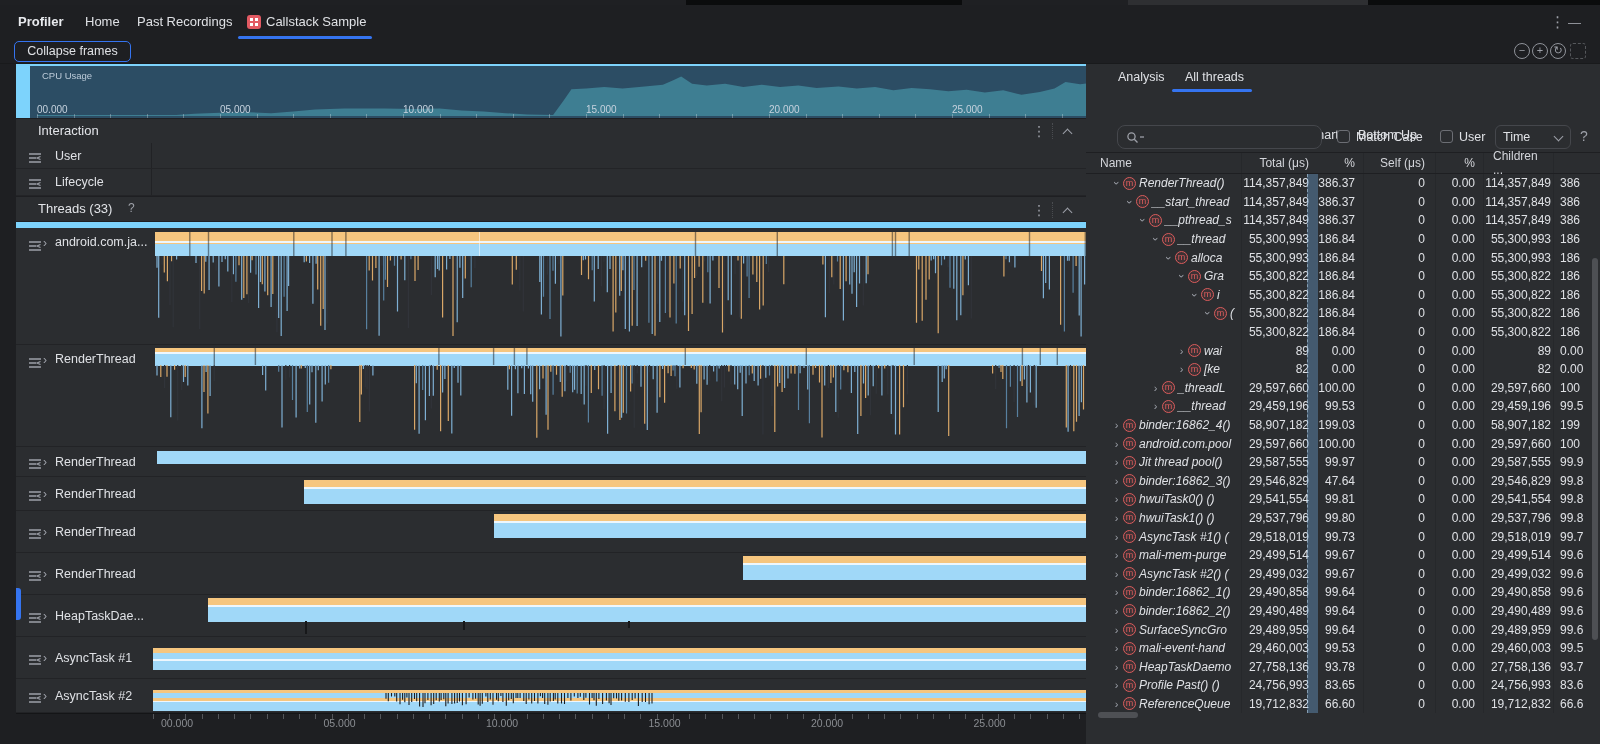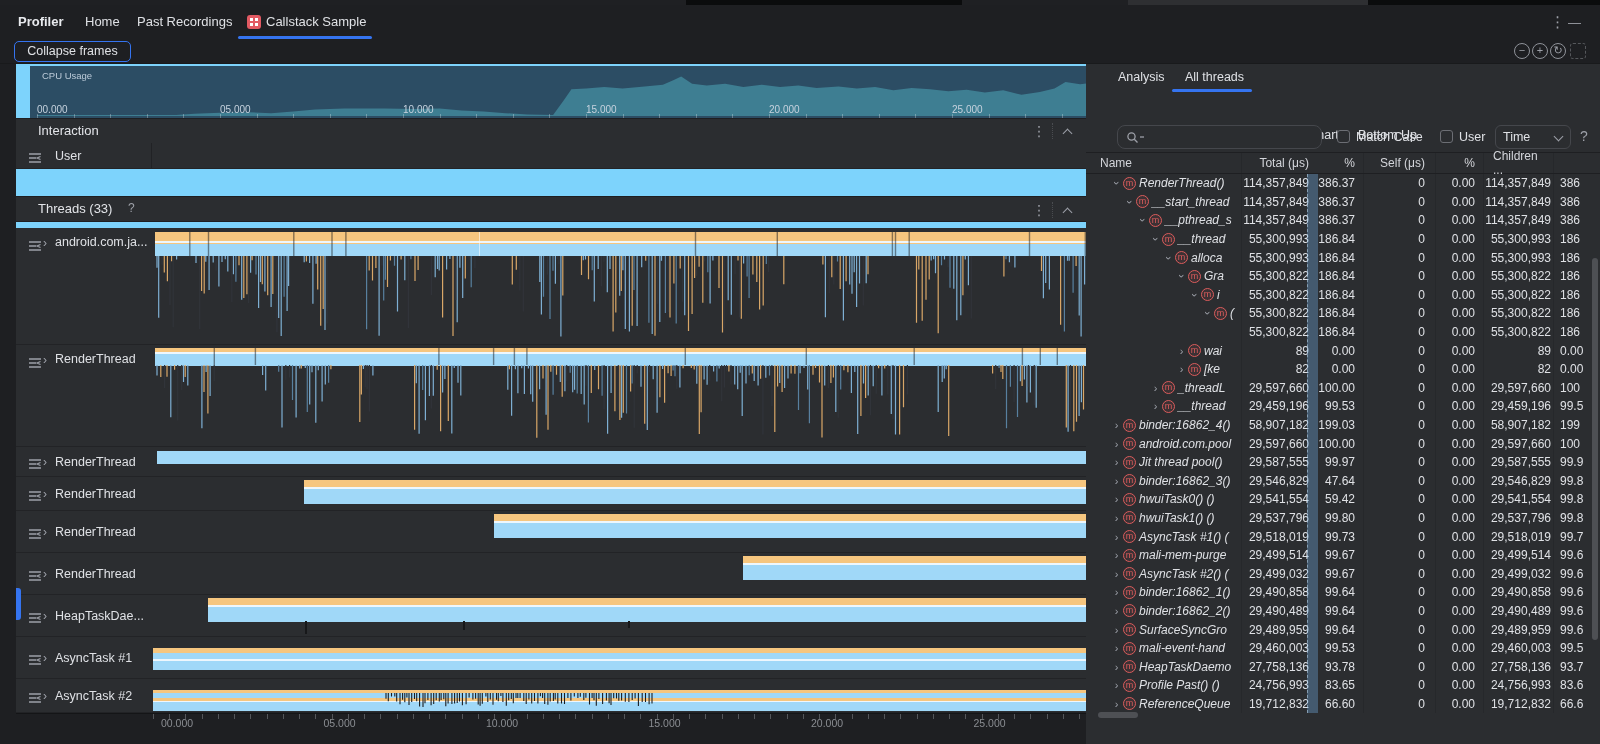--- a/index.html
+++ b/index.html
@@ -165,20 +165,28 @@
         <span class="chev-up"></span>
     </div>
     <div class="irow" style="top:79px; height:26px">
       <span class="track-ic"><svg width="14" height="12">
             <path d="M1 2h12M1 6h7M1 10h12" stroke="#9da0a8" stroke-width="1.4"></path>
             <path d="M12.5 4.5L9 6l3.5 1.5" fill="none" stroke="#9da0a8" stroke-width="1.2"></path>
           </svg></span>
       <span class="lbl">User</span>
       <div class="divider"></div>
     </div>
+    <div class="irow" style="top:105px; height:27px">
+      <span class="track-ic"><svg width="14" height="12">
+            <path d="M1 2h12M1 6h7M1 10h12" stroke="#9da0a8" stroke-width="1.4"></path>
+            <path d="M12.5 4.5L9 6l3.5 1.5" fill="none" stroke="#9da0a8" stroke-width="1.2"></path>
+          </svg></span>
+      <span class="lbl">Lifecycle</span>
+      <div class="divider"></div>
+    </div>
 
     <div class="sec-head" style="top:132px; height:26px">
       <span class="t">Threads (33)</span>
       <span class="sec-help">?</span>
       <span class="sec-kebab" style="top:5px">⋮</span>
       <span class="sec-sep" style="top:5px"></span>
         <span class="chev-up" style="top:12px"></span>
     </div>
 
     <div id="threadrows">
@@ -628,21 +636,21 @@
           <div class="tc c-c">29,546,829</div>
           <div class="tc c-cp">99.8</div>
         </div>
         <div class="trow">
           <div class="tc c-name" style="padding-left:24px">
             <span class="arrow ">›</span>
             <span class="micon">m</span>
             <span class="nm">hwuiTask0() ()</span>
           </div>
           <div class="tc c-t">29,541,554</div>
-          <div class="tc c-tp">59.42</div>
+          <div class="tc c-tp">99.81</div>
           <div class="tc c-s">0</div>
           <div class="tc c-sp">0.00</div>
           <div class="tc c-c">29,541,554</div>
           <div class="tc c-cp">99.8</div>
         </div>
         <div class="trow">
           <div class="tc c-name" style="padding-left:24px">
             <span class="arrow ">›</span>
             <span class="micon">m</span>
             <span class="nm">hwuiTask1() ()</span>

